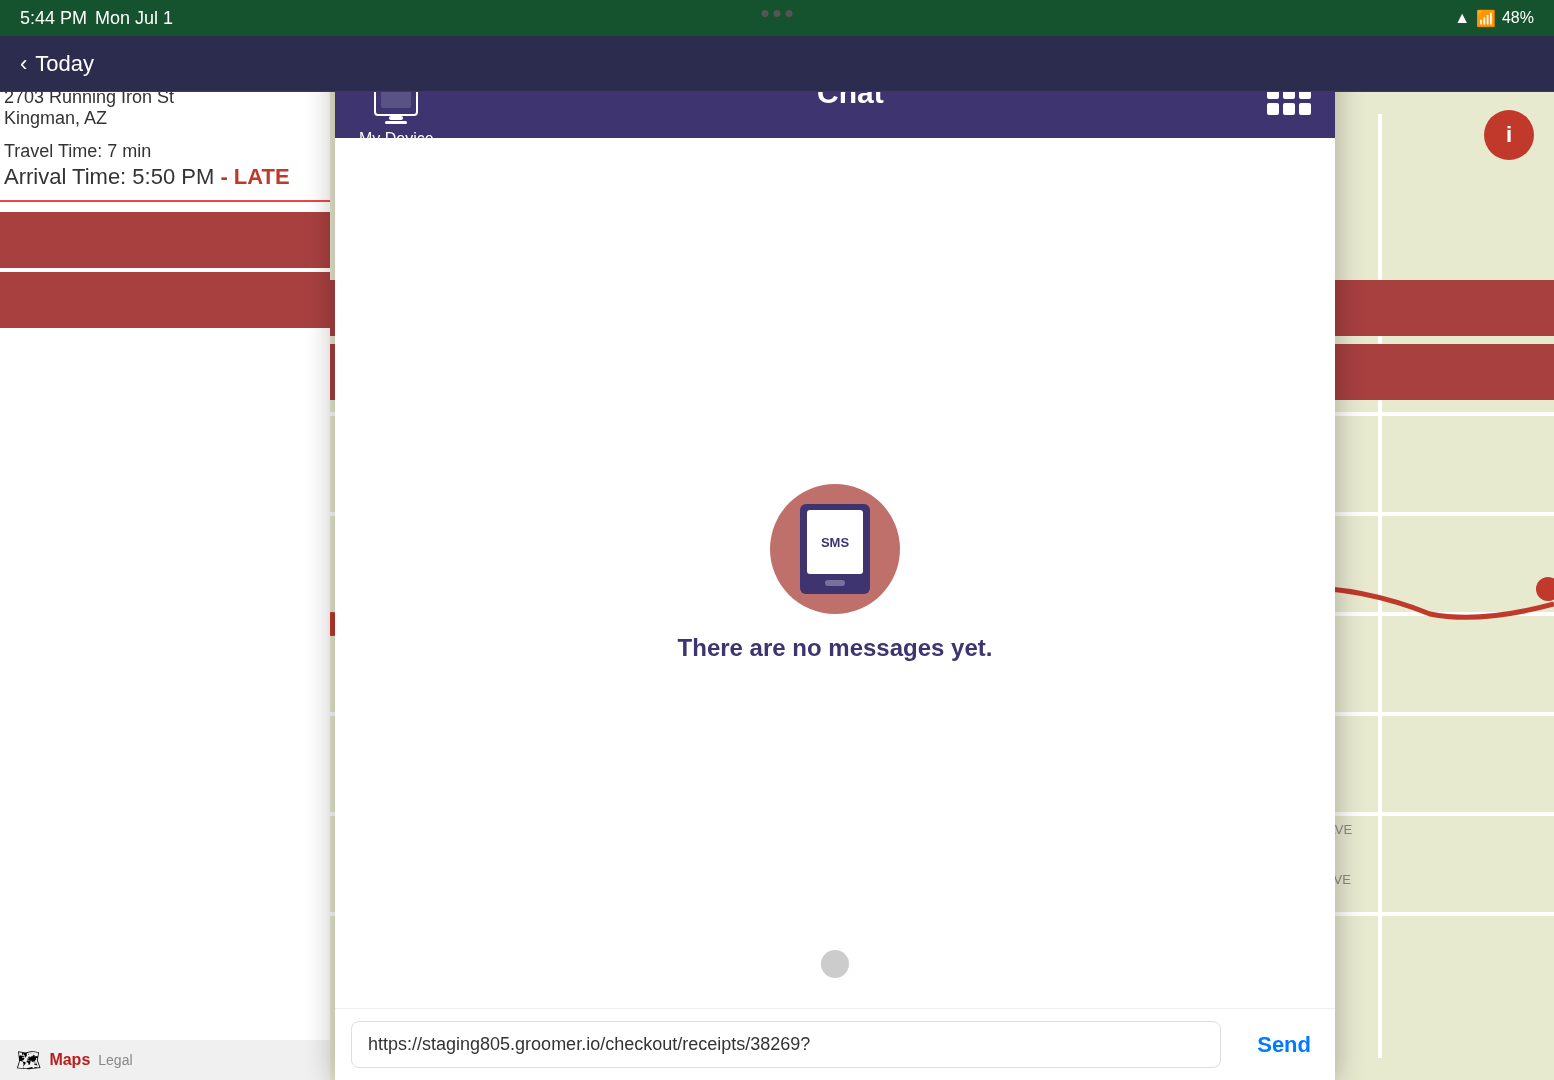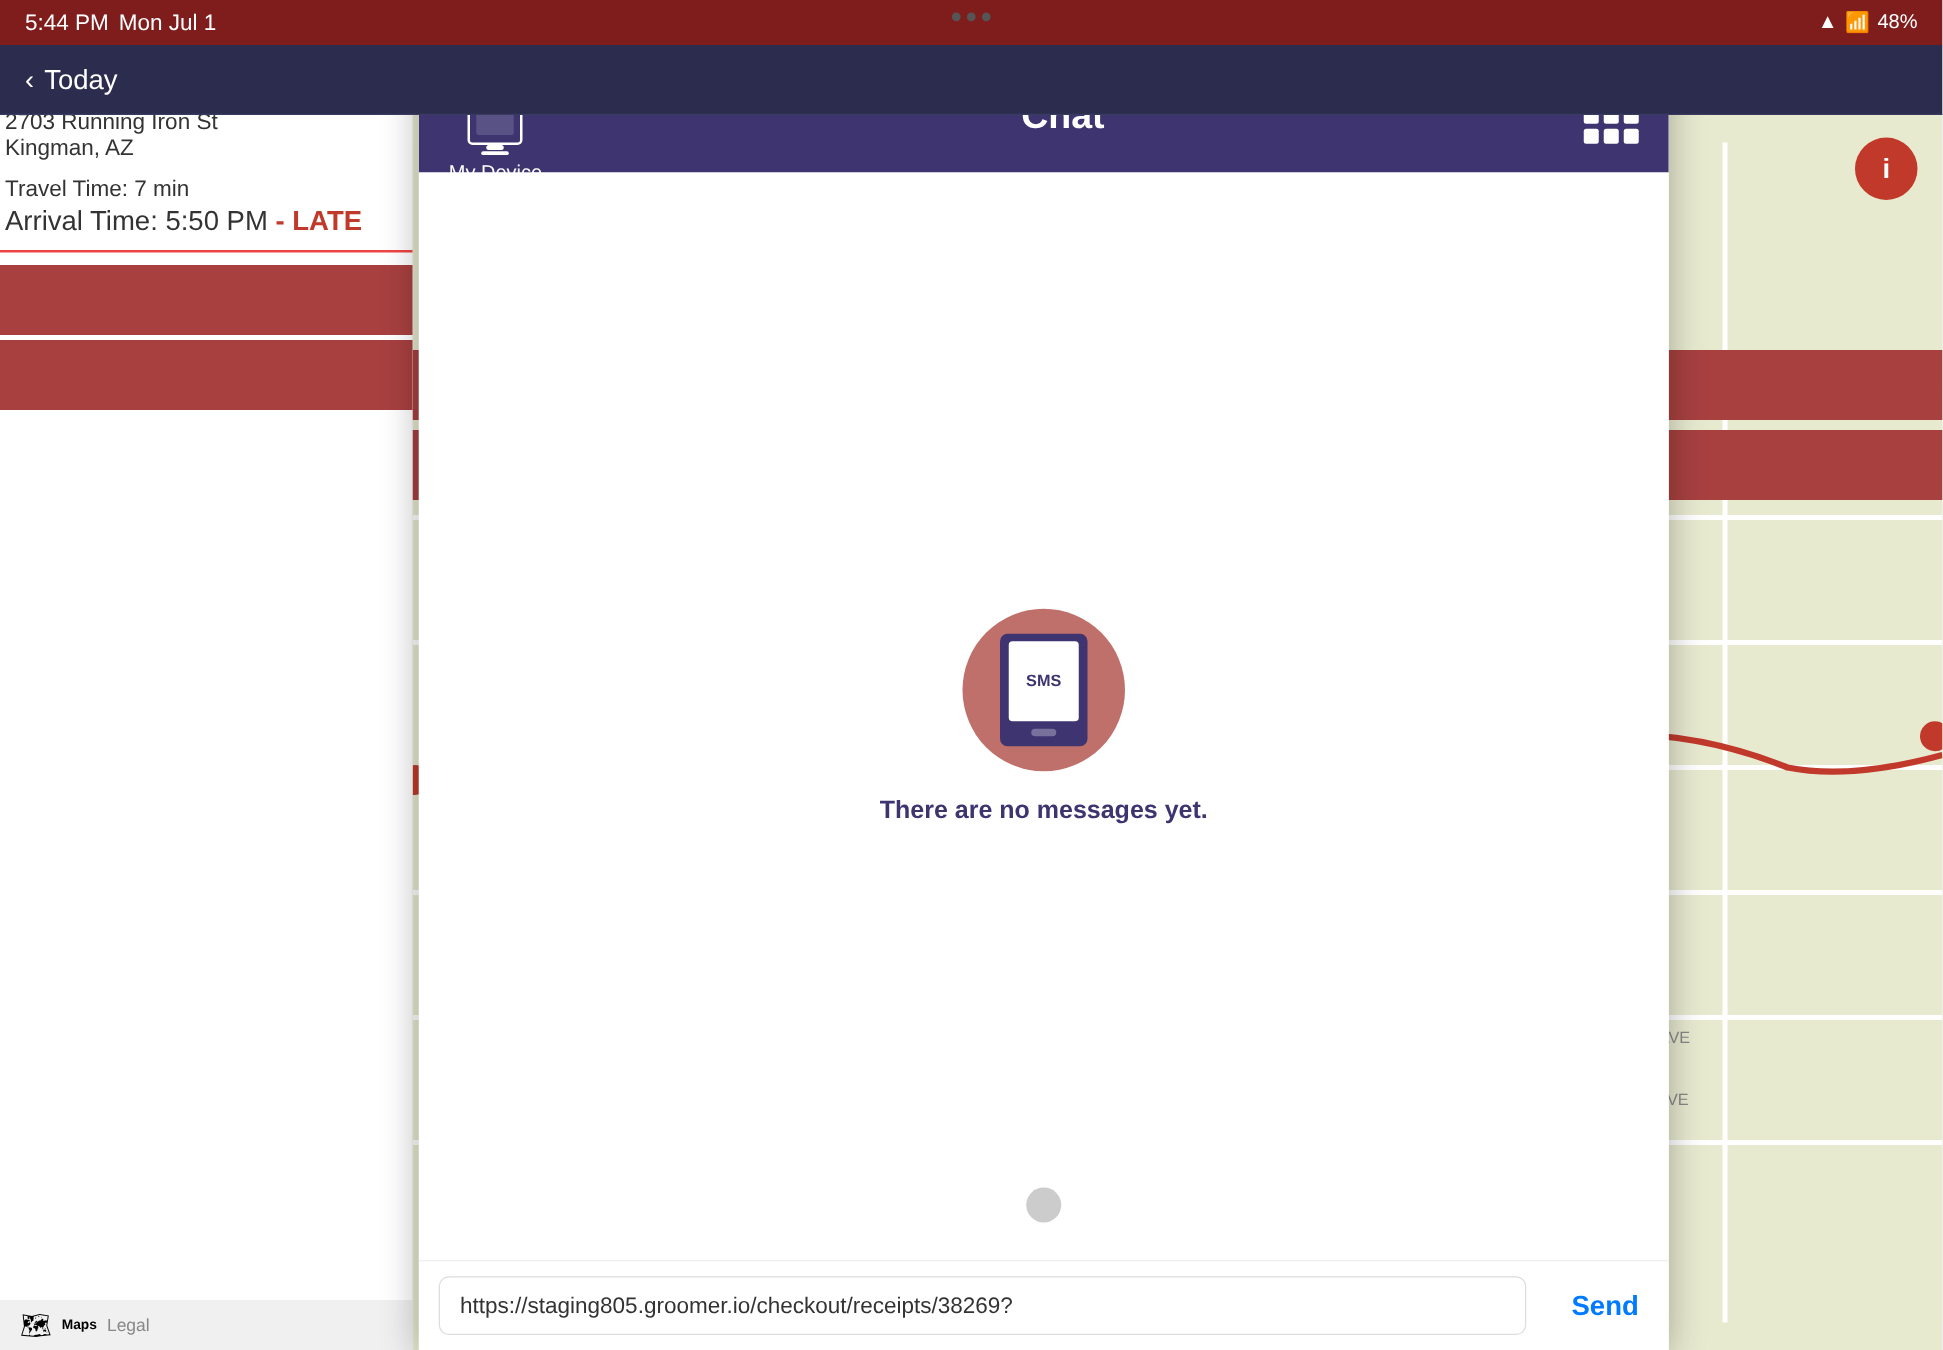--- a/index.html
+++ b/index.html
@@ -11,21 +11,21 @@
       font-family: -apple-system, BlinkMacSystemFont, 'Helvetica Neue', sans-serif;
       position: relative;
       background: #e8e8e8;
     }
 
     
     .status-bar {
       position: absolute;
       top: 0; left: 0; right: 0;
       height: 36px;
-      background: #7f1d1d;
+      background: #14532d;
       display: flex;
       align-items: center;
       justify-content: space-between;
       padding: 0 20px;
       z-index: 100;
       color: white;
       font-size: 18px;
       font-weight: 500;
     }
 
@@ -359,21 +359,21 @@
       width: 20px;
       height: 6px;
       background: rgba(255,255,255,0.3);
       border-radius: 3px;
       position: absolute;
       bottom: 8px;
     }
 
     .no-messages-text {
       color: #3d3470;
-      font-size: 20px;
+      font-size: 24px;
       font-weight: 700;
     }
 
     .scroll-indicator {
       position: absolute;
       bottom: 30px;
       left: 50%;
       transform: translateX(-50%);
       width: 28px;
       height: 28px;
@@ -419,23 +419,23 @@
       height: 40px;
       background: #f0f0f0;
       display: flex;
       align-items: center;
       padding: 0 16px;
       gap: 8px;
       z-index: 15;
     }
 
     .apple-maps-text {
-      font-size: 11px;
+      font-size: 16px;
       font-weight: 600;
-      color: #000000;
+      color: #b91c1c;
     }
 
     .legal-text {
       font-size: 14px;
       color: #888;
     }
 
     
     .bg-red-bar1 {
       position: absolute;

